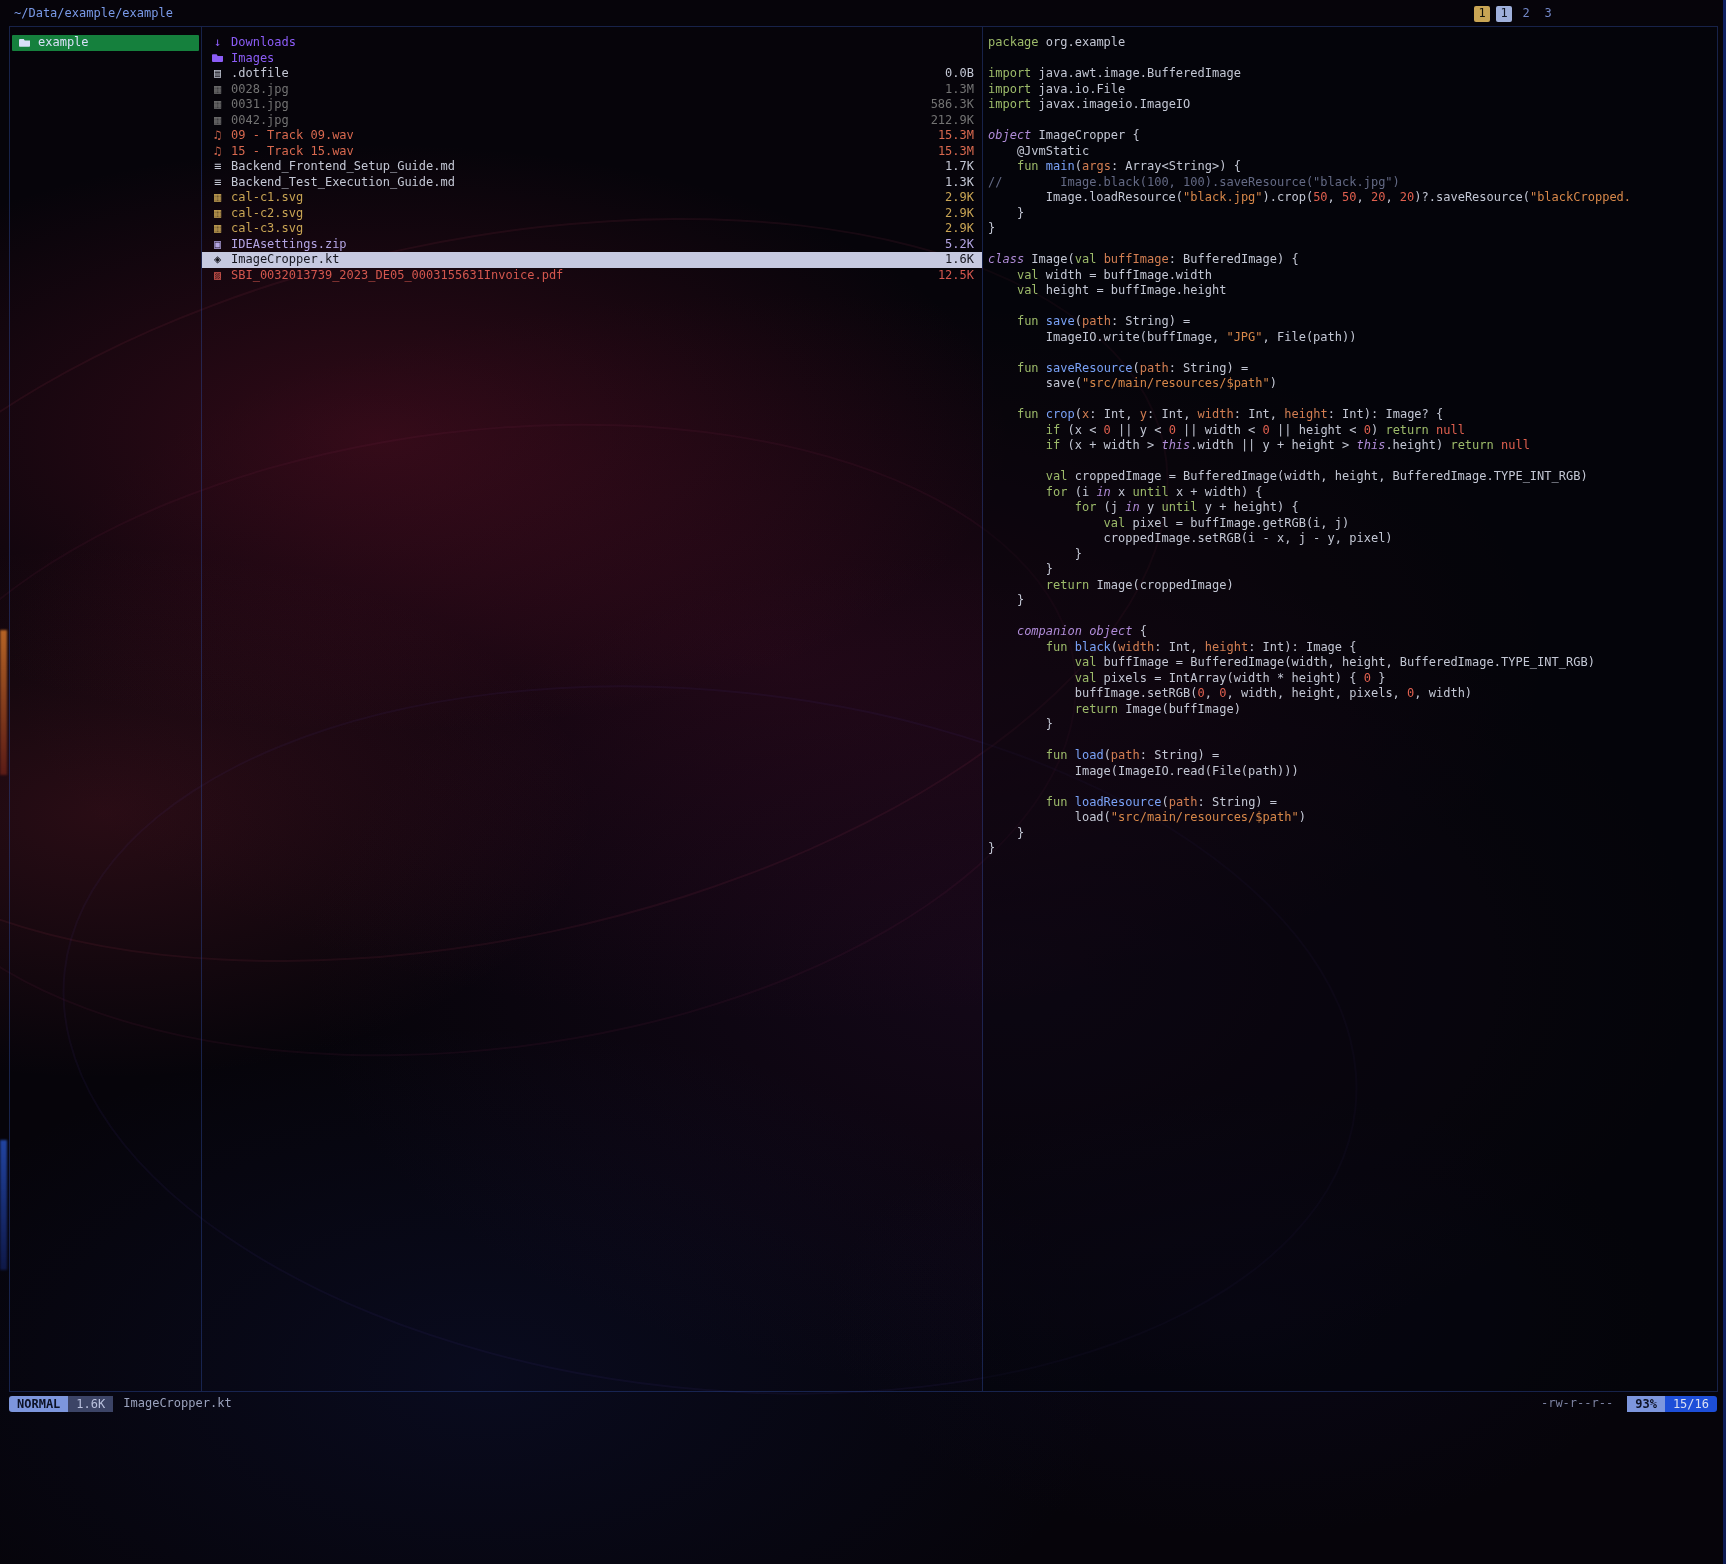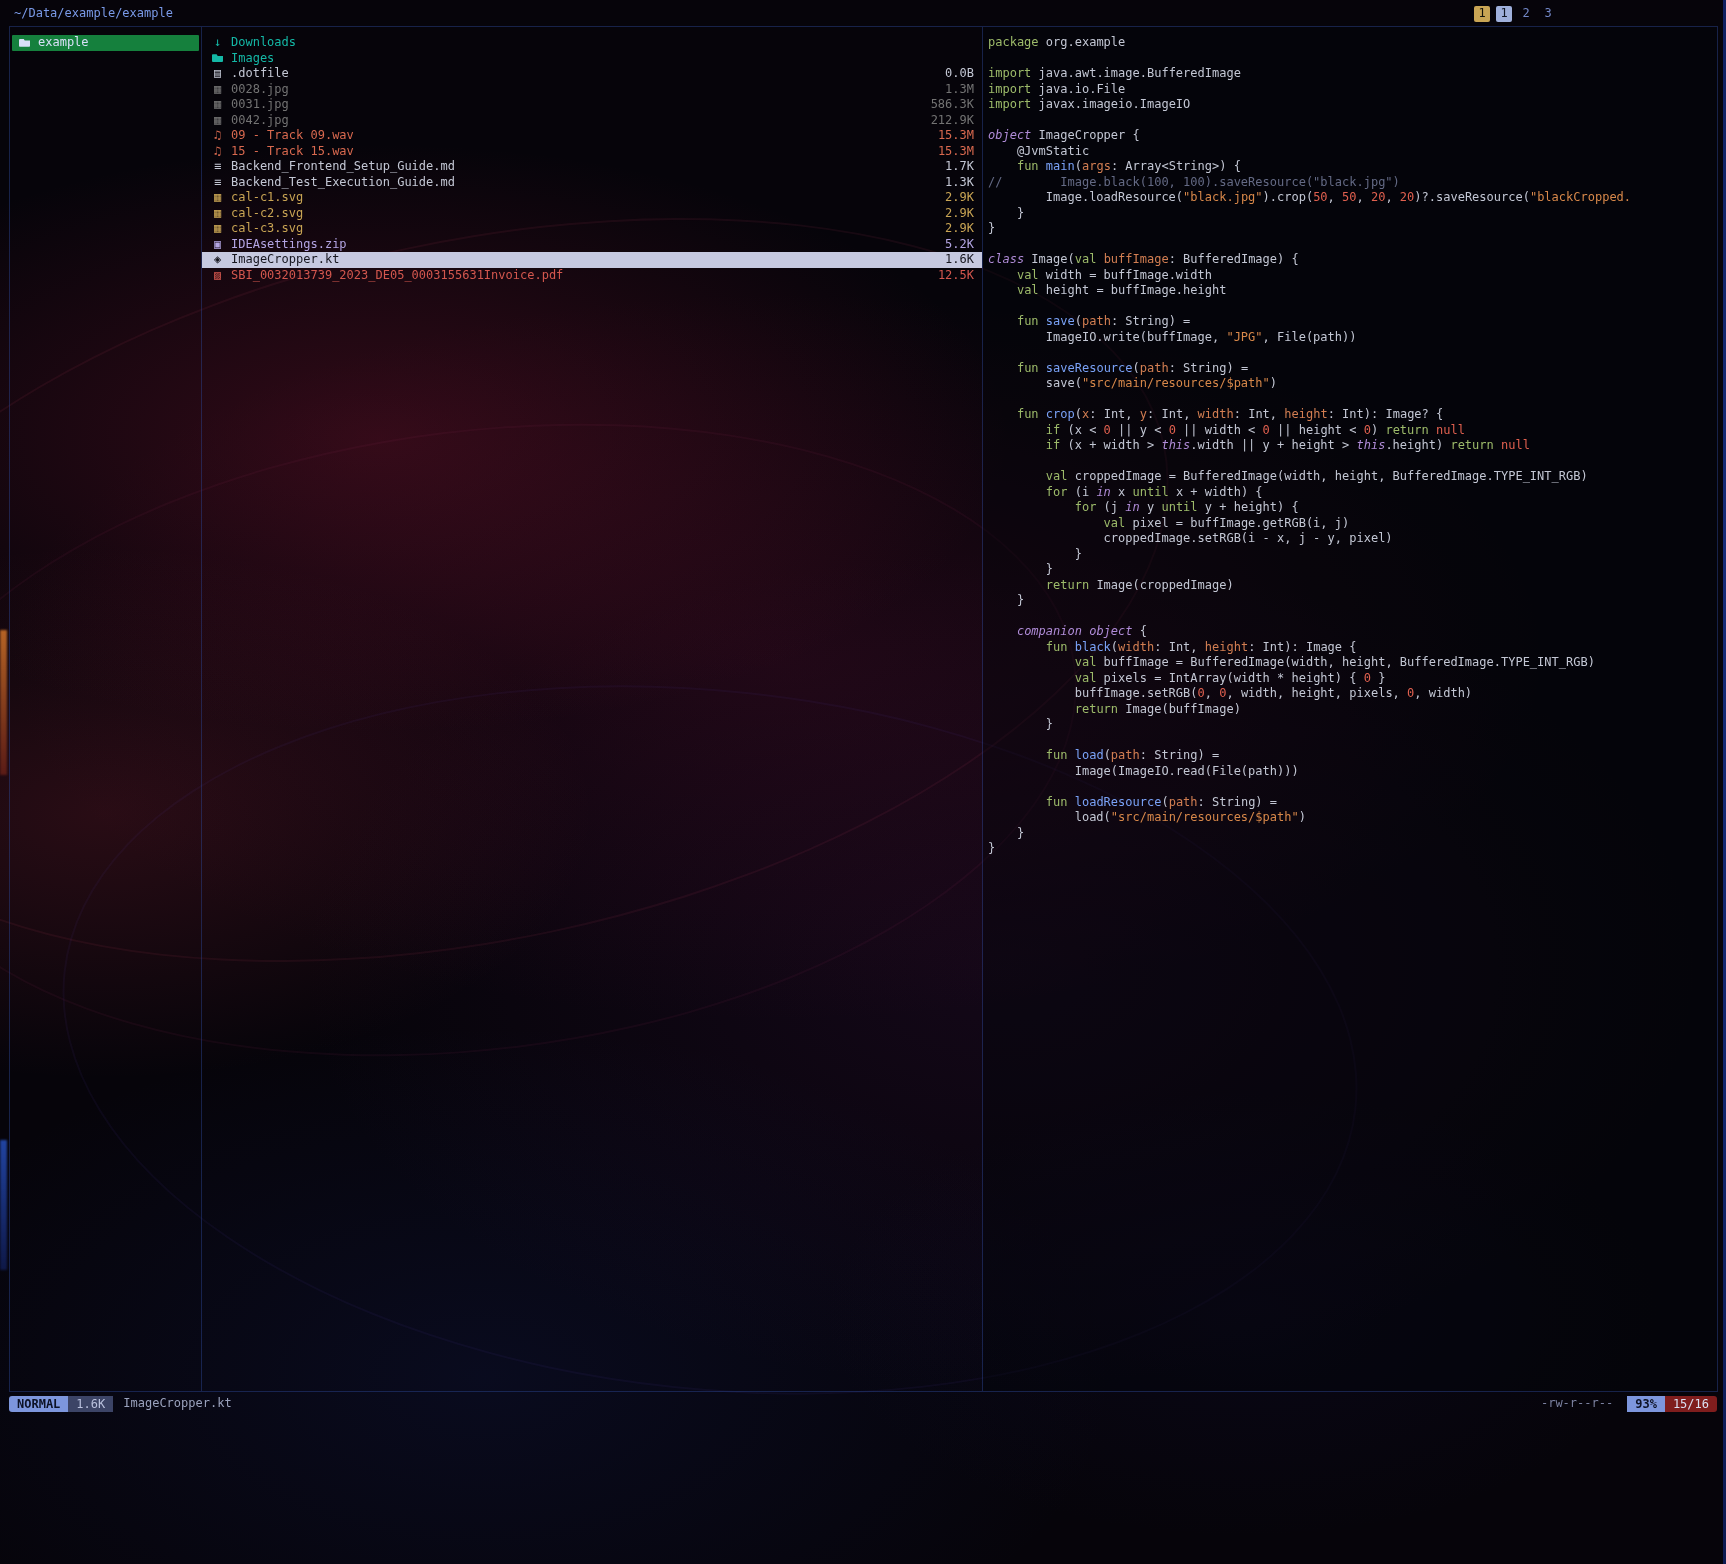--- a/index.html
+++ b/index.html
@@ -41,21 +41,21 @@
   .pane-parent  { width:192px; border-right:1px solid rgba(45,70,150,0.45); padding-top:8px; }
   .pane-files   { width:781px; border-right:1px solid rgba(45,70,150,0.45); padding-top:8px; }
   .pane-preview { flex:1; padding:8px 4px 0 5px; background:rgba(3,4,9,0.40); overflow:hidden; }
 
   .prow { display:flex; align-items:center; height:15.5px; margin:0 2px; padding:0 5px; gap:6px; color:#9db2ee; }
   .prow.sel { background:#15803d; color:#d9e0f8; border-radius:1px; }
 
   .frow { display:flex; align-items:center; height:15.5px; padding:0 8px; gap:6px; }
   .frow .fname { white-space:nowrap; overflow:hidden; }
   .frow .fsize { margin-left:auto; white-space:nowrap; }
-  .c-dir   { color:#14b8a6;text-align:right; }
+  .c-dir   { color:#8b5cf6;text-align:right; }
   .c-plain { color:#c3c7d4; }
   .c-img   { color:#737373; }
   .c-audio { color:#d9694f; }
   .c-svg   { color:#c9a554; }
   .c-zip   { color:#b3a5e3; }
   .c-pdf   { color:#d4574e; }
   .frow.sel { background:#c6c9e0; }
   .frow.sel, .frow.sel .fname, .frow.sel .fsize, .frow.sel .ic { color:#16161f !important; }
 
   .ic { flex:0 0 15px; width:15px; display:inline-flex; justify-content:center; align-items:center; }
@@ -81,21 +81,21 @@
   .tk-cm  { color:#646a85; }
 
   .statusbar { position:absolute; left:9px; right:9px; top:1396px; height:16px; display:flex; align-items:center; }
   .chip { height:16px; line-height:16px; padding:0 8px; white-space:nowrap; }
   .chip-mode { background:#7d96dd; color:#0d1226; font-weight:bold; border-radius:3px 0 0 3px; }
   .chip-size { background:#3c4466; color:#b9c0dd; }
   .sb-file  { margin-left:10px; color:#9aa2bd; }
   .sb-right { margin-left:auto; display:flex; align-items:center; }
   .sb-perms { color:#7b81a0; margin-right:14px; }
   .chip-pct { background:#7d96dd; color:#0d1226; font-weight:bold; }
-  .chip-pos { background:#7f1d1d; color:#dbe0f2; border-radius:0 3px 3px 0; }
+  .chip-pos { background:#1d4ed8; color:#dbe0f2; border-radius:0 3px 3px 0; }
 </style>
 </head>
 <body>
 
 <div class="wave w1"></div>
 <div class="wave w2"></div>
 <div class="wave w3"></div>
 <div class="edge-a"></div>
 <div class="edge-b"></div>
 <div class="right-accent"></div>

